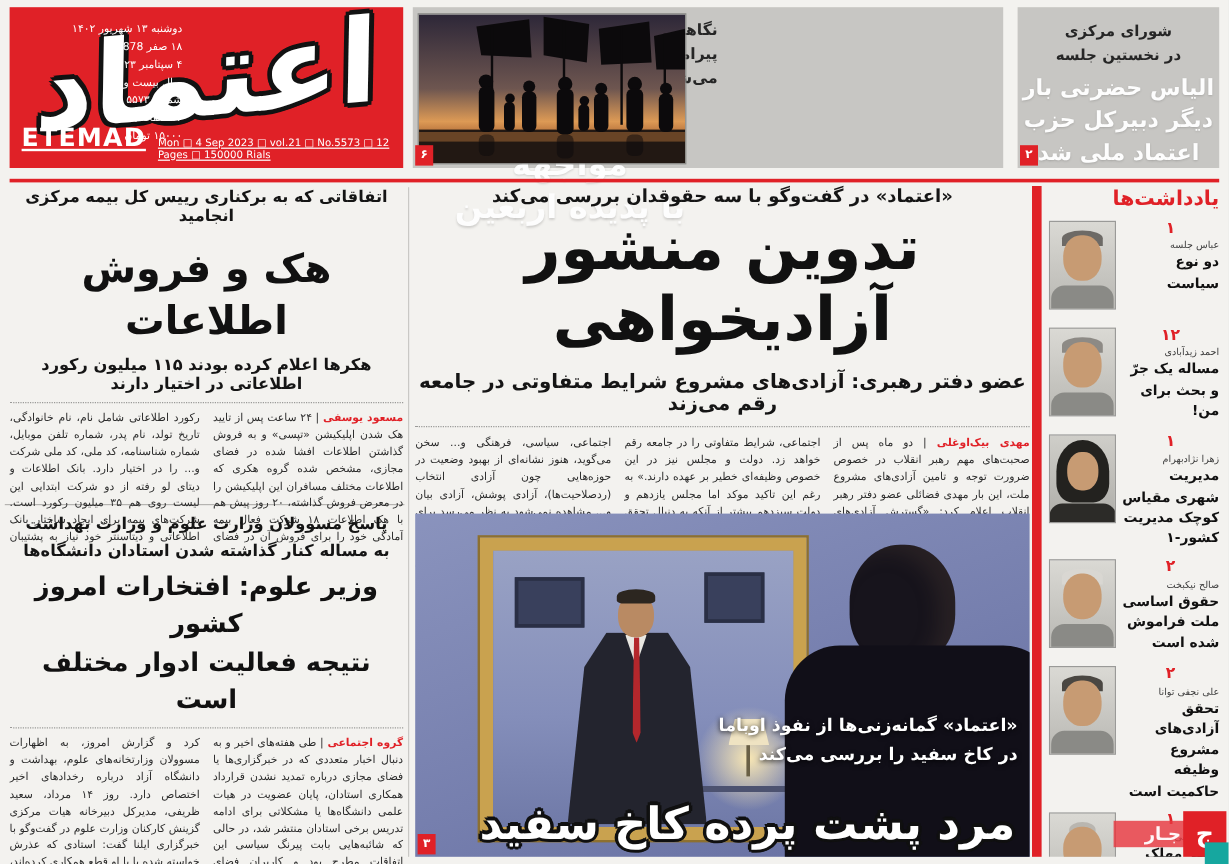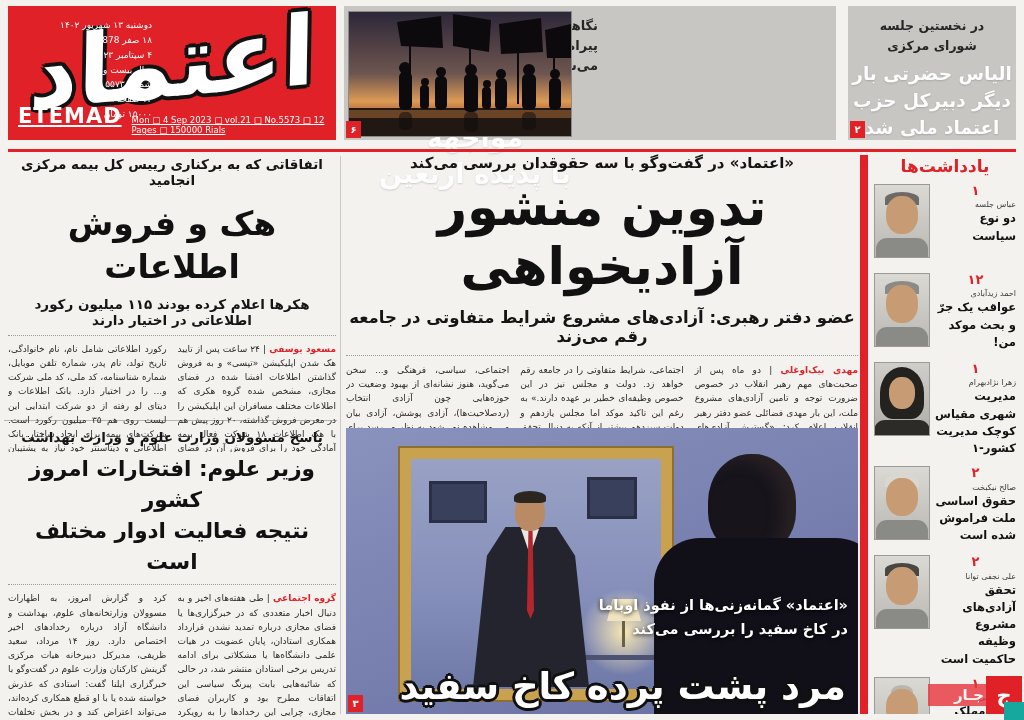--- a/index.html
+++ b/index.html
@@ -93,21 +93,21 @@
   .back-body{position:absolute;left:-14px;top:84px;width:228px;height:184px;background:#110f18;
              border-radius:46px 46px 0 0;}
   .photo-kicker{position:absolute;right:10px;top:166px;text-align:right;color:#fff;font-weight:bold;
                 font-size:14.5px;line-height:1.65;text-shadow:0 1px 4px rgba(0,0,0,.85);z-index:3;}
   .photo-head{position:absolute;right:12px;bottom:6px;color:#fff;font-weight:900;font-size:37px;z-index:3;
               text-shadow:2px 2px 0 #101010,-2px -2px 0 #101010,2px -2px 0 #101010,-2px 2px 0 #101010,
                           0 3px 0 #101010,3px 0 0 #101010,-3px 0 0 #101010,0 -3px 0 #101010;}
 
   
   .sidebar{left:874px;top:154px;width:142px;height:560px;overflow:hidden;}
-  .sb-title{color:#e02127;font-size:17px;font-weight:900;text-align:center;margin:2px 0 8px;}
+  .sb-title{color:#e02127;font-size:17px;font-weight:900;margin:2px 0 8px;}
   .sb-item{display:flex;direction:rtl;gap:5px;margin-bottom:9px;min-height:80px;}
   .pic{width:56px;height:74px;border:1px solid #9a9a98;box-sizing:border-box;position:relative;overflow:hidden;
        background:linear-gradient(#dad9d4,#b9b8b3);flex:0 0 auto;}
   .face{position:absolute;left:50%;top:11px;transform:translateX(-50%);width:32px;height:38px;
         background:#c79b73;border-radius:46%;}
   .hair{position:absolute;left:50%;top:7px;transform:translateX(-50%);width:34px;height:13px;
         background:#6d6a66;border-radius:50% 50% 0 0;}
   .shoulders{position:absolute;left:50%;bottom:-3px;transform:translateX(-50%);width:52px;height:22px;
              background:#8a8a86;border-radius:11px 11px 0 0;}
   .pic.hijab{background:linear-gradient(#cfcec9,#aeada8);}
@@ -202,22 +202,22 @@
             <rect x="115" y="100" width="14" height="20" rx="5"></rect>
           <rect x="173" y="100" width="14" height="18" rx="5"></rect>
         </g>
       </svg>
     </div>
     <div class="badge" style="left:2px;bottom:2px;">۶</div>
   </div>
 
   <div class="abs gray tr">
     <div class="tr-kicker">
+      <div>شورای مرکزی</div>
       <div>در نخستین جلسه</div>
-      <div>شورای مرکزی</div>
     </div>
     <div class="tr-head">الیاس حضرتی بار دیگر دبیرکل حزب اعتماد ملی شد</div>
     <div class="badge" style="left:2px;bottom:2px;">۲</div>
   </div>
 
   <div class="abs red-rule"></div>
   <div class="abs vbar"></div>
   <div class="abs vline"></div>
   <div class="abs hline"></div>
 
@@ -229,20 +229,21 @@
     <div class="subhead">هکرها اعلام کرده بودند ۱۱۵ میلیون رکورد اطلاعاتی در اختیار دارند</div>
     <div class="body">
       <div class="bcol"><span class="byline">مسعود یوسفی</span><span> | </span><span>۲۴ ساعت پس از تایید هک شدن اپلیکیشن «تپسی» و به فروش گذاشتن اطلاعات افشا شده در فضای مجازی، مشخص شده گروه هکری که اطلاعات مختلف مسافران این اپلیکیشن را در معرض فروش گذاشته، ۲۰ روز پیش هم با هک اطلاعات ۱۸ شرکت فعال بیمه آمادگی خود را برای فروش آن در فضای مجازی اعلام کرده بود. این گروه هکری در آگهی فروش اطلاعات در دست خود، عنوان کرده بود که ۱۱۵ میلیون</span></div>
       <div class="bcol"><span>رکورد اطلاعاتی شامل نام، نام خانوادگی، تاریخ تولد، نام پدر، شماره تلفن موبایل، شماره شناسنامه، کد ملی، کد ملی شرکت و... را در اختیار دارد. بانک اطلاعات و دیتای لو رفته از دو شرکت ابتدایی این لیست روی هم ۳۵ میلیون رکورد است. شرکت‌های بیمه برای ایجاد ساختار بانک اطلاعاتی و دیتاسنتر خود نیاز به پشتیبان فنی دارند از این رو، گفته می‌شود شرکتی با رنگ و لعاب استارت‌آپی مسوولیت این کار را به عهده گرفته است. </span></div>
     </div>
   </div>
 
   <div class="abs ministry">
     <div class="kicker">
       <div>پاسخ مسوولان وزارت علوم و وزارت بهداشت</div>
+      <div>به مساله کنار گذاشته شدن استادان دانشگاه‌ها</div>
     </div>
     <div class="headline">
       <div>وزیر علوم: افتخارات امروز کشور</div>
       <div>نتیجه فعالیت ادوار مختلف است</div>
     </div>
     <div class="body">
       <div class="bcol"><span class="byline">گروه اجتماعی</span><span> | </span><span>طی هفته‌های اخیر و به دنبال اخبار متعددی که در خبرگزاری‌ها یا فضای مجازی درباره تمدید نشدن قرارداد همکاری استادان، پایان عضویت در هیات علمی دانشگاه‌ها یا مشکلاتی برای ادامه تدریس برخی استادان منتشر شد، در حالی که شائبه‌هایی بابت پیرنگ سیاسی این اتفاقات مطرح بود و کاربران فضای مجازی، چرایی این رخدادها را به رویکرد انتقادی استادان نسبت می‌دادند، وزیر و مسوولان وزارت علوم، وزارت بهداشت و دانشگاه آزاد، درباره کلیات این رخدادها توضیحاتی ارایه دادند. روزنامه اعتماد پیش از این و در دو گزارش جداگانه در روزهای دوم و نهم شهریور، اخبار مربوط به استادان را منتشر</span></div>
       <div class="bcol"><span>کرد و گزارش امروز، به اظهارات مسوولان وزارتخانه‌های علوم، بهداشت و دانشگاه آزاد درباره رخدادهای اخیر اختصاص دارد. روز ۱۴ مرداد، سعید ظریفی، مدیرکل دبیرخانه هیات مرکزی گزینش کارکنان وزارت علوم در گفت‌وگو با خبرگزاری ایلنا گفت: استادی که عذرش خواسته شده یا با او قطع همکاری کرده‌اند، می‌تواند اعتراض کند و در بخش تخلفات اداری پیگیر کارش شود برای حل این مسائل اساتید، هیات بدوی در سطح دانشگاه وجود دارد و هیات تجدیدنظر اول نیز در همان سطح تشکیل می‌شود اما اگر کار به هیات تجدیدنظر دوم کشیده شود، در سطح وزارتخانه موضوع استاد را پیگیری می‌کنیم. </span></div>
     </div>
   </div>
@@ -299,21 +300,21 @@
           <div class="hair"></div>
           <div class="face"></div>
           <div class="shoulders"></div>
         </div>
     </div>
 
     <div class="sb-item">
       <div class="sb-text">
         <div class="sb-num">۱۲</div>
         <div class="sb-author">احمد زیدآبادی</div>
-        <div class="sb-head">عواقب یک جرّ و بحث موکد من!</div>
+        <div class="sb-head">مساله یک جرّ و بحث برای من!</div>
       </div>
       <div class="pic">
           <div class="hair" style="background:#8d8a85;"></div>
           <div class="face"></div>
           <div class="shoulders"></div>
         </div>
     </div>
 
     <div class="sb-item">
       <div class="sb-text">

